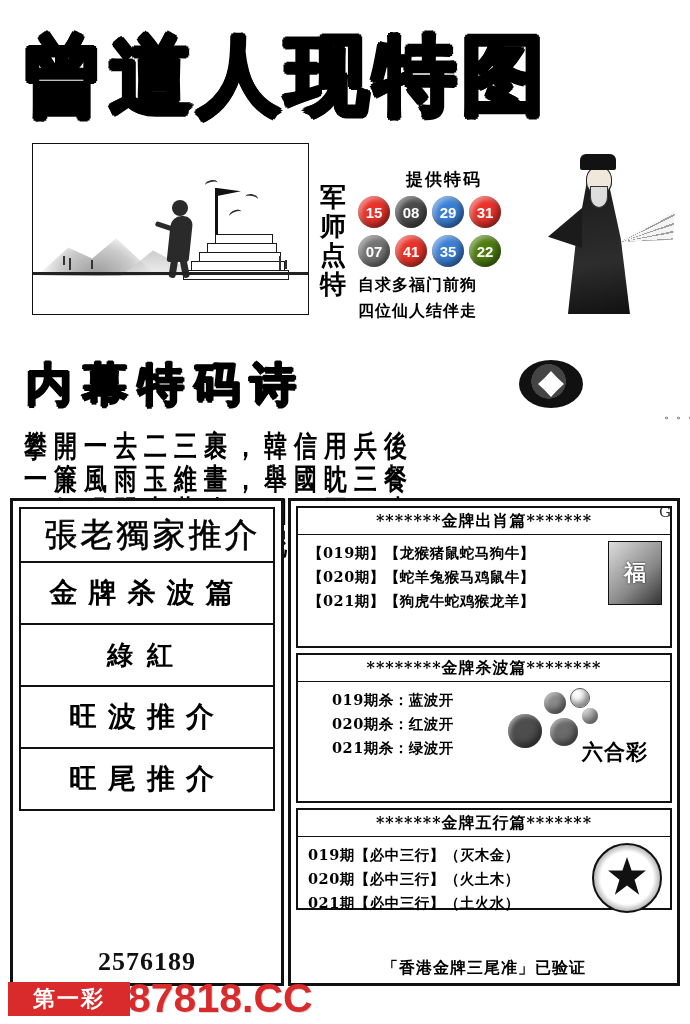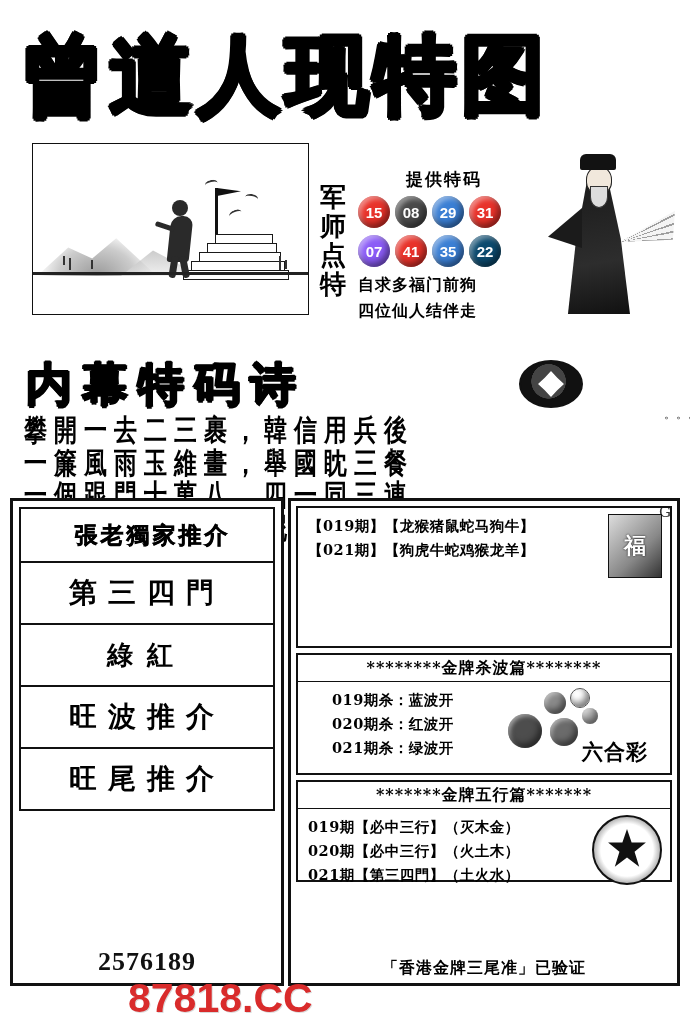--- a/index.html
+++ b/index.html
@@ -249,21 +249,21 @@
   .poem-dots {
     position: absolute;
     right: 12px; top: 404px;
     width: 14px;
     font-size: 12px;
     line-height: 21px;
     color: #222;
   }
   .poem-lines {
     position: absolute;
-    left: 24px; top: 414px;
+    left: 24px; top: 430px;
     width: 640px;
   }
   .poem-line {
     font-family: "DejaVu Serif", serif;
     font-weight: bold;
     font-size: 23px;
     line-height: 22.5px;
     letter-spacing: 7px;
     white-space: nowrap;
     margin-bottom: 0;
@@ -280,22 +280,22 @@
     border: 3px solid #111;
     background: #fff;
     box-sizing: border-box;
     padding: 6px;
   }
   .lp-title {
     border: 2px solid #111;
     height: 52px;
     display: flex; align-items: center; justify-content: center;
     font-family: "DejaVu Serif", serif;
-    font-weight: bold;
-    font-size: 23px;
+    font-weight: normal;
+    font-size: 33px;
     letter-spacing: 3px;
     padding-left: 11px;
     -webkit-text-stroke: 0.6px #000;
   }
   .lp-row {
     border: 2px solid #111;
     border-top: none;
     height: 60px;
     display: flex; align-items: center; justify-content: center;
     font-family: "DejaVu Serif", serif;
@@ -485,24 +485,24 @@
 
   <div class="ball-panel">
     <div class="ball-head">提供特码</div>
     <div class="ball-row">
       <div class="ball" style="background:#e8322a">15</div>
       <div class="ball" style="background:#4a4a4a">08</div>
       <div class="ball" style="background:#3b7fd4">29</div>
       <div class="ball" style="background:#e8322a">31</div>
     </div>
     <div class="ball-row">
-      <div class="ball" style="background:#8b5cf6">07</div>
+      <div class="ball" style="background:#737373">07</div>
       <div class="ball" style="background:#e8322a">41</div>
       <div class="ball" style="background:#3b7fd4">35</div>
-      <div class="ball" style="background:#0c4a6e">22</div>
+      <div class="ball" style="background:#4d7c0f">22</div>
     </div>
     <div class="poem-2">自求多福门前狗</div>
     <div class="poem-2">四位仙人结伴走</div>
   </div>
 
   <div class="wizard">
     <div class="wz wz-fan"></div>
     <div class="wz wz-robe"></div>
     <div class="wz wz-sleeve"></div>
     <div class="wz wz-head"></div>
@@ -515,39 +515,41 @@
   <div class="poem-dots">。。。。</div>
   <div class="poem-lines">
     <div class="poem-line">攀開一去二三裹，韓信用兵後</div>
     <div class="poem-line">一簾風雨玉維畫，舉國眈三餐</div>
     <div class="poem-line">一個跟門十萬八，四一同三連</div>
     <div class="poem-line">七九相讓三一伴，泥潭出子鱷</div>
   </div>
 
   <div class="left-panel">
     <div class="lp-title">張老獨家推介</div>
-    <div class="lp-row">第三四門</div>
+    <div class="lp-row">金牌杀波篇</div>
     <div class="lp-row small">綠紅</div>
     <div class="lp-row">旺波推介</div>
     <div class="lp-row">旺尾推介</div>
     <div class="lp-code">2576189</div>
   </div>
 
   <div class="right-panel">
     <div class="gc-mark">G</div>
 
     <div class="rp-sec" style="height:142px;">
+      <div class="rp-head">*******金牌出肖篇*******</div>
       <div class="rp-body">
         <div class="art-fu">福</div>
         <div class="rp-line">【019期】【龙猴猪鼠蛇马狗牛】</div>
+        <div class="rp-line">【020期】【蛇羊兔猴马鸡鼠牛】</div>
         <div class="rp-line">【021期】【狗虎牛蛇鸡猴龙羊】</div>
       </div>
     </div>
 
-    <div class="rp-sec" style="height:122px;">
+    <div class="rp-sec" style="height:150px;">
       <div class="rp-head">********金牌杀波篇********</div>
       <div class="rp-body">
         <div class="art-balls">
           <span class="b" style="left:8px; top:30px; width:34px; height:34px; background:#4d4d4d;"></span>
           <span class="b" style="left:44px; top:8px; width:22px; height:22px; background:#8a8a8a;"></span>
           <span class="b" style="left:70px; top:4px; width:18px; height:18px; background:#fff; border:1.5px solid #555;"></span>
           <span class="b" style="left:50px; top:34px; width:28px; height:28px; background:#6b6b6b;"></span>
           <span class="b" style="left:82px; top:24px; width:16px; height:16px; background:#b5b5b5;"></span>
           <span class="lbl">六合彩</span>
         </div>
@@ -556,22 +558,23 @@
         <div class="rp-line center">021期杀：绿波开</div>
       </div>
     </div>
 
     <div class="rp-sec" style="height:102px;">
       <div class="rp-head">*******金牌五行篇*******</div>
       <div class="rp-body">
         <div class="art-flower"></div>
         <div class="rp-line">019期【必中三行】（灭木金）</div>
         <div class="rp-line">020期【必中三行】（火土木）</div>
-        <div class="rp-line">021期【第三四門】（土火水）</div>
+        <div class="rp-line">021期【必中三行】（土火水）</div>
       </div>
     </div>
 
     <div class="rp-footer">「香港金牌三尾准」已验证</div>
   </div>
 
+  <div class="wm-left">第一彩</div>
   <div class="wm-url">87818.CC</div>
 
 </div>
 
 </body></html>

